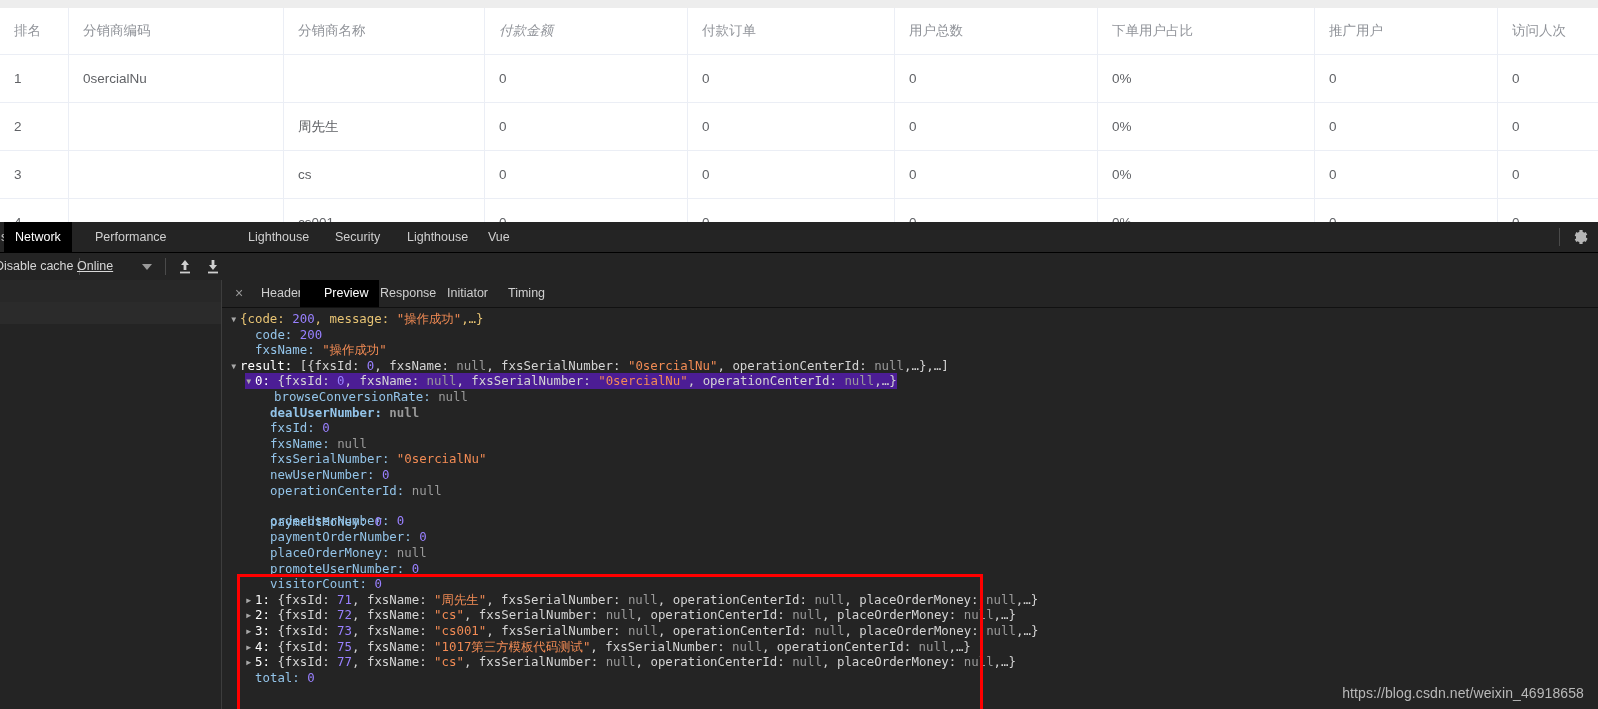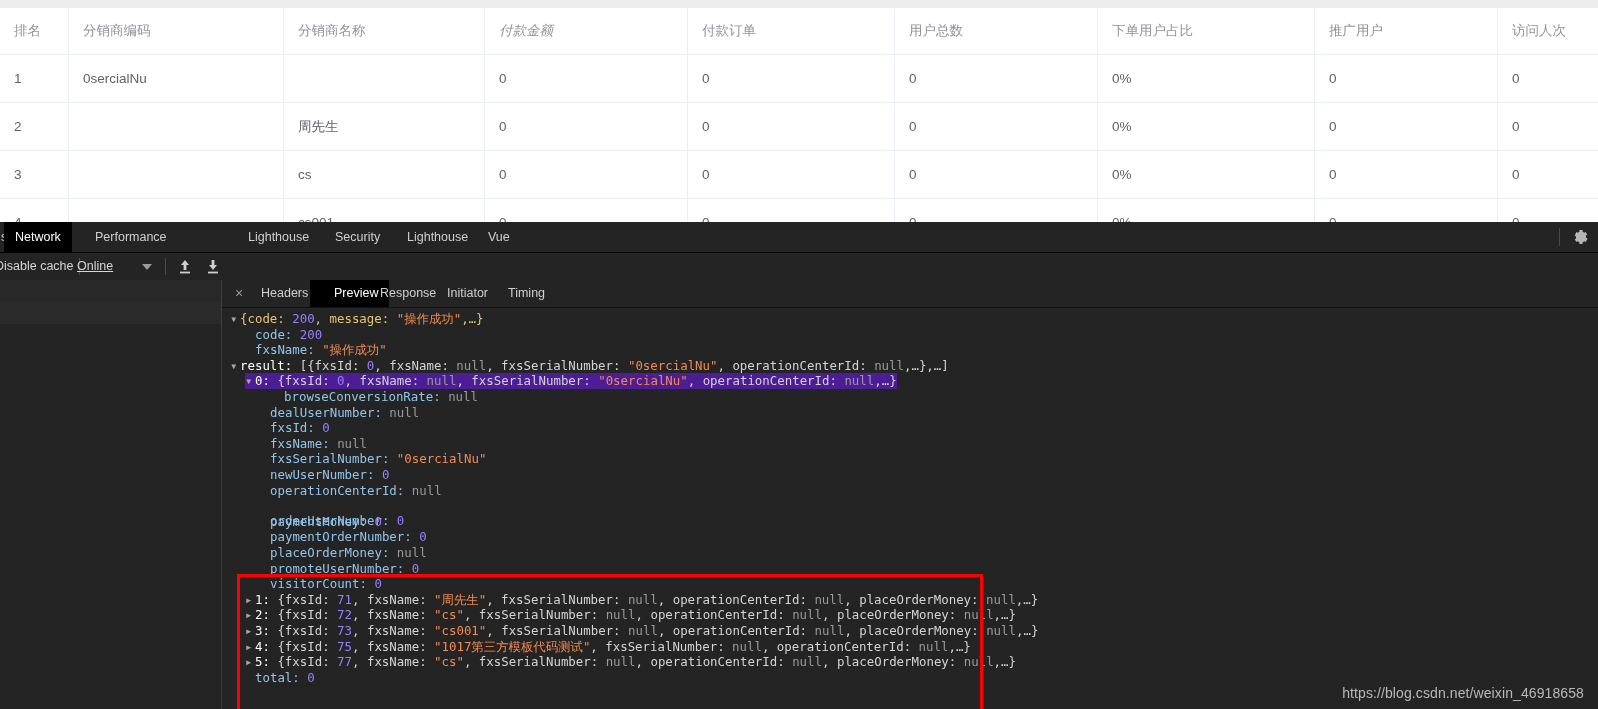--- a/index.html
+++ b/index.html
@@ -214,34 +214,34 @@
     <div class="lr-row2"></div>
     <div id="dt-left-fill"></div>
   </div>
   <div id="dt-vsplit"></div>
 
   <div id="dt-right">
     <div id="dt-subtabs">
       <div class="close-x">×</div>
       <div id="dt-subtabs-host">
           <div class="dt-subtab" style="left: 28px;">Headers</div>
-          <div class="dt-subtab selected" style="left: 88px; padding-left: 24px;">Preview</div>
+          <div class="dt-subtab selected" style="left: 78px; padding-left: 24px;">Preview</div>
           <div class="dt-subtab" style="left: 147px;">Response</div>
           <div class="dt-subtab" style="left: 214px;">Initiator</div>
           <div class="dt-subtab" style="left: 275px;">Timing</div>
         </div>
     </div>
     <div id="json-view">
         <div class="jrow" style="top: 3px; left: 8px;"><span class="caret open"></span><span class="kobj">{code: </span><span class="num">200</span><span class="kobj">, message: </span><span class="str">"操作成功"</span><span class="kobj">,…}</span></div>
         <div class="jrow" style="top: 18.6px; left: 23px;"><span class="caret"></span><span class="k">code: </span><span class="num">200</span></div>
         <div class="jrow" style="top: 34.2px; left: 23px;"><span class="caret"></span><span class="k">fxsName: </span><span class="str">"操作成功"</span></div>
         <div class="jrow" style="top: 49.8px; left: 8px;"><span class="caret open"></span><span class="k2">result: </span><span class="pun">[{fxsId: </span><span class="num">0</span><span class="pun">, fxsName: </span><span class="nul">null</span><span class="pun">, fxsSerialNumber: </span><span class="str">"0sercialNu"</span><span class="pun">, operationCenterId: </span><span class="nul">null</span><span class="pun">,…},…]</span></div>
         <div class="jrow sel" style="top: 65.4px; left: 23px;"><span class="caret open"></span><span class="k2">0: </span><span class="pun">{fxsId: </span><span class="num">0</span><span class="pun">, fxsName: </span><span class="nul">null</span><span class="pun">, fxsSerialNumber: </span><span class="str">"0sercialNu"</span><span class="pun">, operationCenterId: </span><span class="nul">null</span><span class="pun">,…}</span></div>
-        <div class="jrow" style="top: 81px; left: 52px;"><span class="caret"></span><span class="k">browseConversionRate: </span><span class="nul">null</span></div>
-        <div class="jrow" style="top: 96.6px; left: 38px;"><span class="caret"></span><span class="k">dealUserNumber: </span><span class="nul">null</span></div>
+        <div class="jrow" style="top: 81px; left: 42px;"><span class="caret"></span><span class="k">browseConversionRate: </span><span class="nul">null</span></div>
+        <div class="jrow" style="top: 96.6px; left: 38px; font-weight: bold;"><span class="caret"></span><span class="k">dealUserNumber: </span><span class="nul">null</span></div>
         <div class="jrow" style="top: 112.2px; left: 38px;"><span class="caret"></span><span class="k">fxsId: </span><span class="num">0</span></div>
         <div class="jrow" style="top: 127.8px; left: 38px;"><span class="caret"></span><span class="k">fxsName: </span><span class="nul">null</span></div>
         <div class="jrow" style="top: 143.4px; left: 38px;"><span class="caret"></span><span class="k">fxsSerialNumber: </span><span class="str">"0sercialNu"</span></div>
         <div class="jrow" style="top: 159px; left: 38px;"><span class="caret"></span><span class="k">newUserNumber: </span><span class="num">0</span></div>
         <div class="jrow" style="top: 174.6px; left: 38px;"><span class="caret"></span><span class="k">operationCenterId: </span><span class="nul">null</span></div>
         <div class="jrow" style="top: 205px; left: 38px;"><span class="caret"></span><span class="k">orderUserNumber: </span><span class="num">0</span></div>
         <div class="jrow" style="top: 205.8px; left: 38px;"><span class="caret"></span><span class="k">paymentMoney: </span><span class="num">0</span></div>
         <div class="jrow" style="top: 221.4px; left: 38px;"><span class="caret"></span><span class="k">paymentOrderNumber: </span><span class="num">0</span></div>
         <div class="jrow" style="top: 237px; left: 38px;"><span class="caret"></span><span class="k">placeOrderMoney: </span><span class="nul">null</span></div>
         <div class="jrow" style="top: 252.6px; left: 38px;"><span class="caret"></span><span class="k">promoteUserNumber: </span><span class="num">0</span></div>

